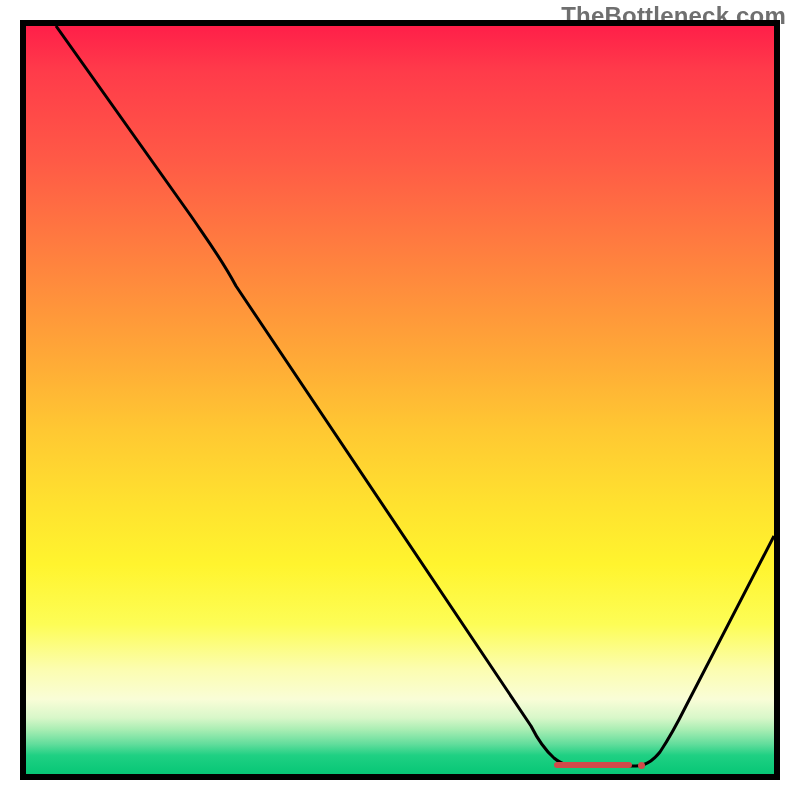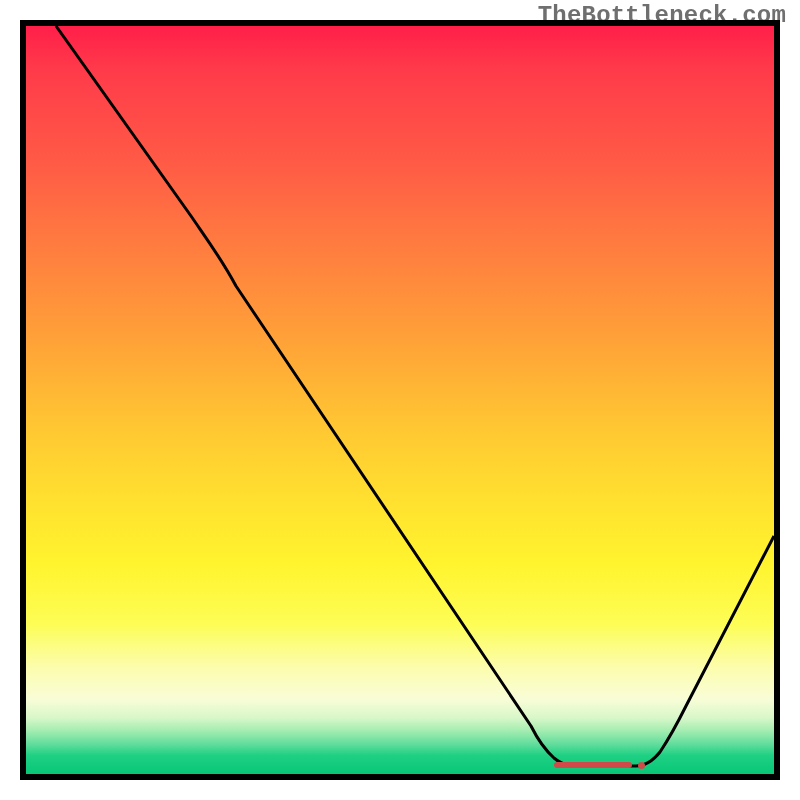--- a/index.html
+++ b/index.html
@@ -8,21 +8,20 @@
     width: 800px;
     height: 800px;
     background: #ffffff;
     font-family: Arial, Helvetica, sans-serif;
     overflow: hidden;
   }
   .container {
     position: relative;
     width: 800px;
     height: 800px;
-    font-family: Liberation Mono, monospace;
   }
   .watermark {
     position: absolute;
     top: 2px;
     right: 14px;
     font-size: 24px;
     font-weight: bold;
     color: #6f6f6f;
     letter-spacing: 0.2px;
   }

